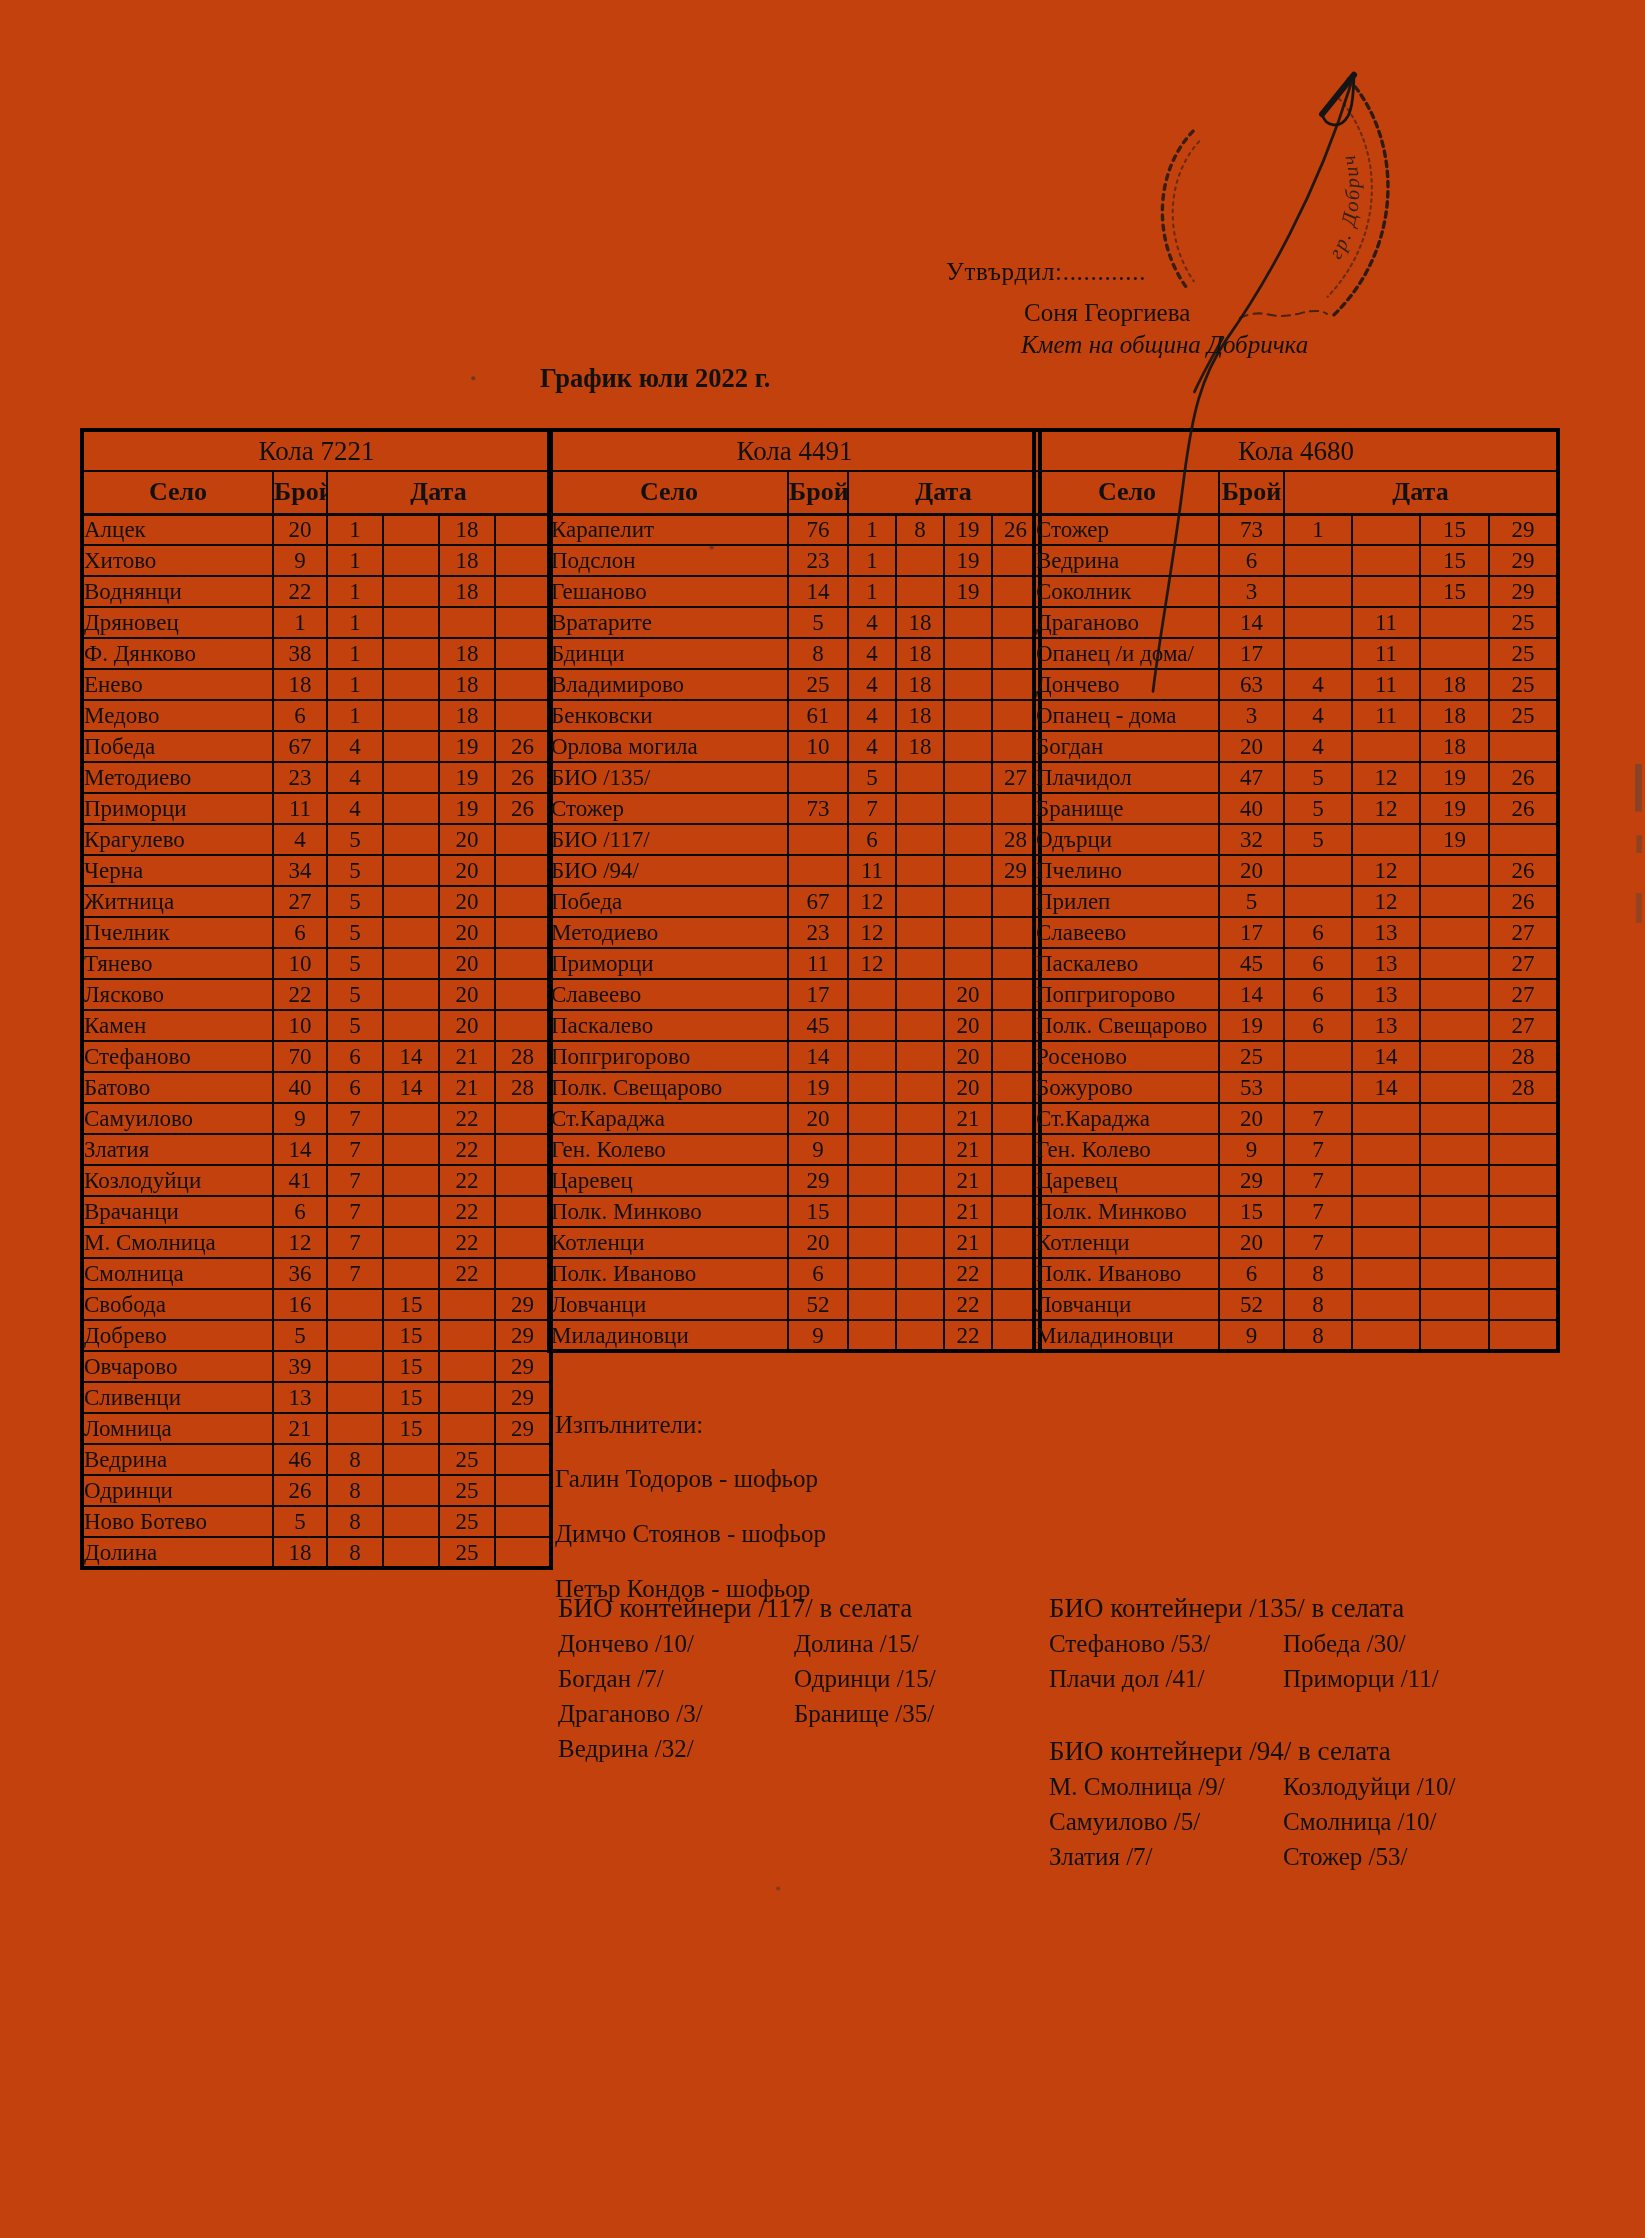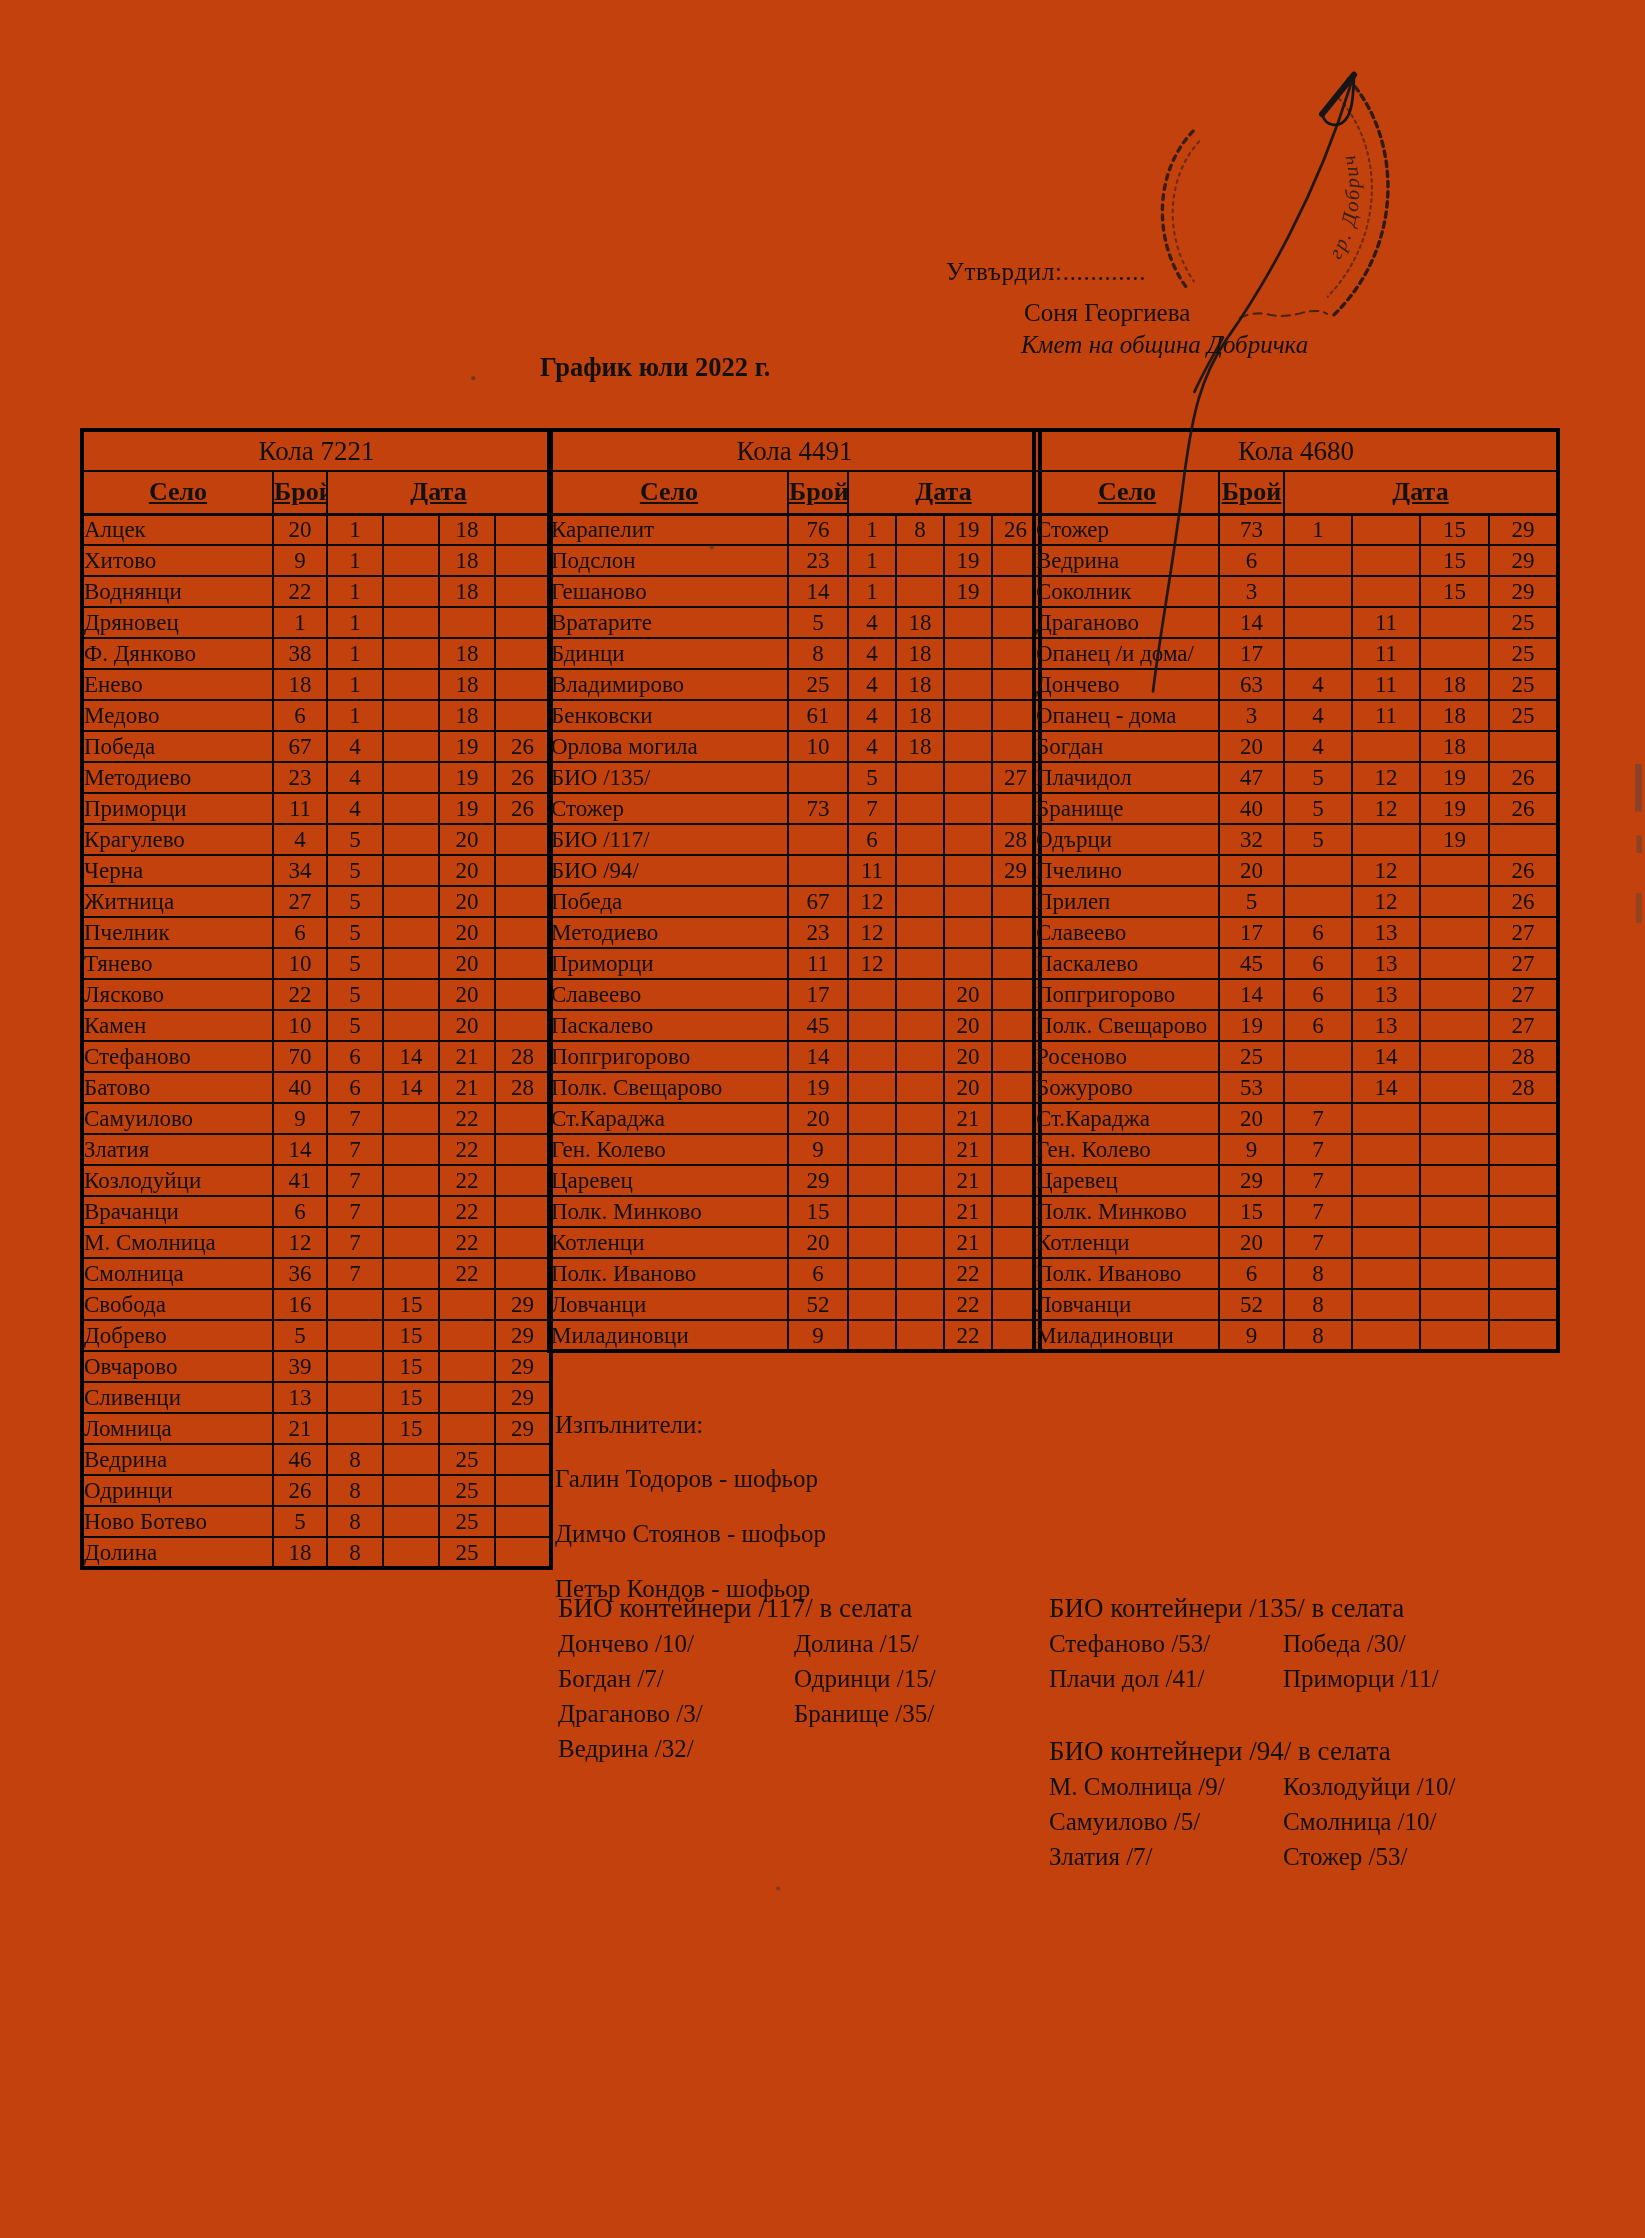--- a/index.html
+++ b/index.html
@@ -6,38 +6,38 @@
   .page {
     position:relative; width:1646px; height:2239px;
     background:#c2410c; overflow:hidden;
     font-family:"Liberation Serif","DejaVu Serif",serif;
     color:#111;
   }
   .abs { position:absolute; white-space:nowrap; }
   .approve        { left:946px; top:258px;  font-size:25px; letter-spacing:0.7px; }
   .approver       { left:1024px; top:299px;  font-size:25px; }
   .approver-title { left:1021px; top:331px;  font-size:25px; font-style:italic; }
-  .doc-title      { left:540px;  top:352px;  font-size:26.5px; font-weight:bold; }
+  .doc-title      { left:540px;  top:363px;  font-size:26.5px; font-weight:bold; }
 
   table.sched {
     position:absolute; top:428px;
     border-collapse:collapse; table-layout:fixed;
     box-sizing:border-box;
     border:4.1px solid #000;
   }
   table.sched td {
     border:2px solid #0a0a0a;
     padding:0; overflow:hidden; white-space:nowrap;
     font-size:23px; line-height:1; vertical-align:middle;
     background:transparent;
   }
   tr.car  { height:41px; }
   tr.car td { font-weight:normal; font-size:27px; text-align:center; border-bottom-width:2.7px; }
   tr.colhead { height:43px; }
-  tr.colhead td { font-weight:bold; font-size:26px; text-align:center; border-bottom-width:3.4px;text-decoration:underline; }
+  tr.colhead td { font-weight:bold; font-size:26px; text-align:center; border-bottom-width:3.4px; }
   tr.r { height:31px; }
   td.selo { text-align:left; padding-left:6.8px; border-right-width:3.4px; }
   td.broy { border-right-width:3.4px; }
   td.num  { text-align:center; }
 
   .execs { left:555px; top:1411px; }
   .exec-label { font-size:25px; height:38px; }
   .exec-item  { font-size:25px; height:39px;margin-top:16px; }
 
   .note { position:absolute; }

